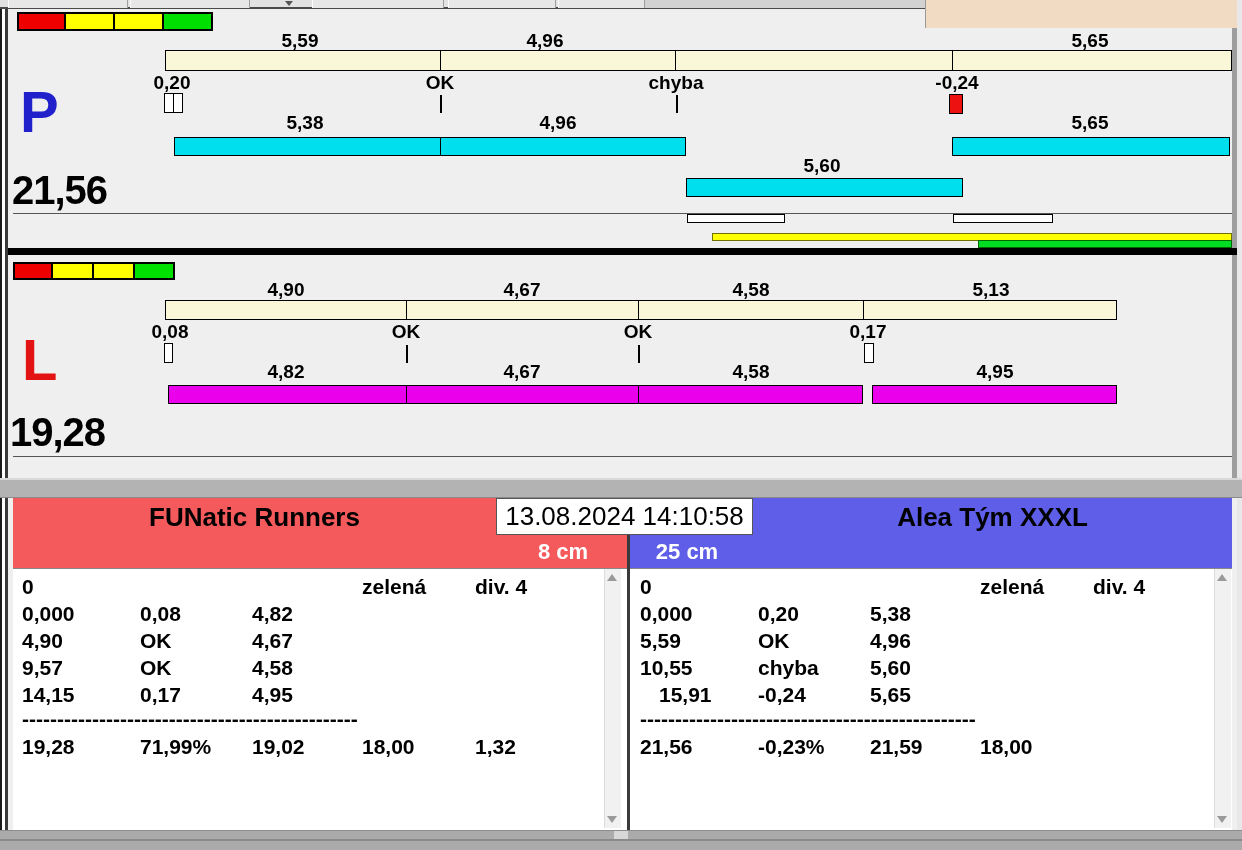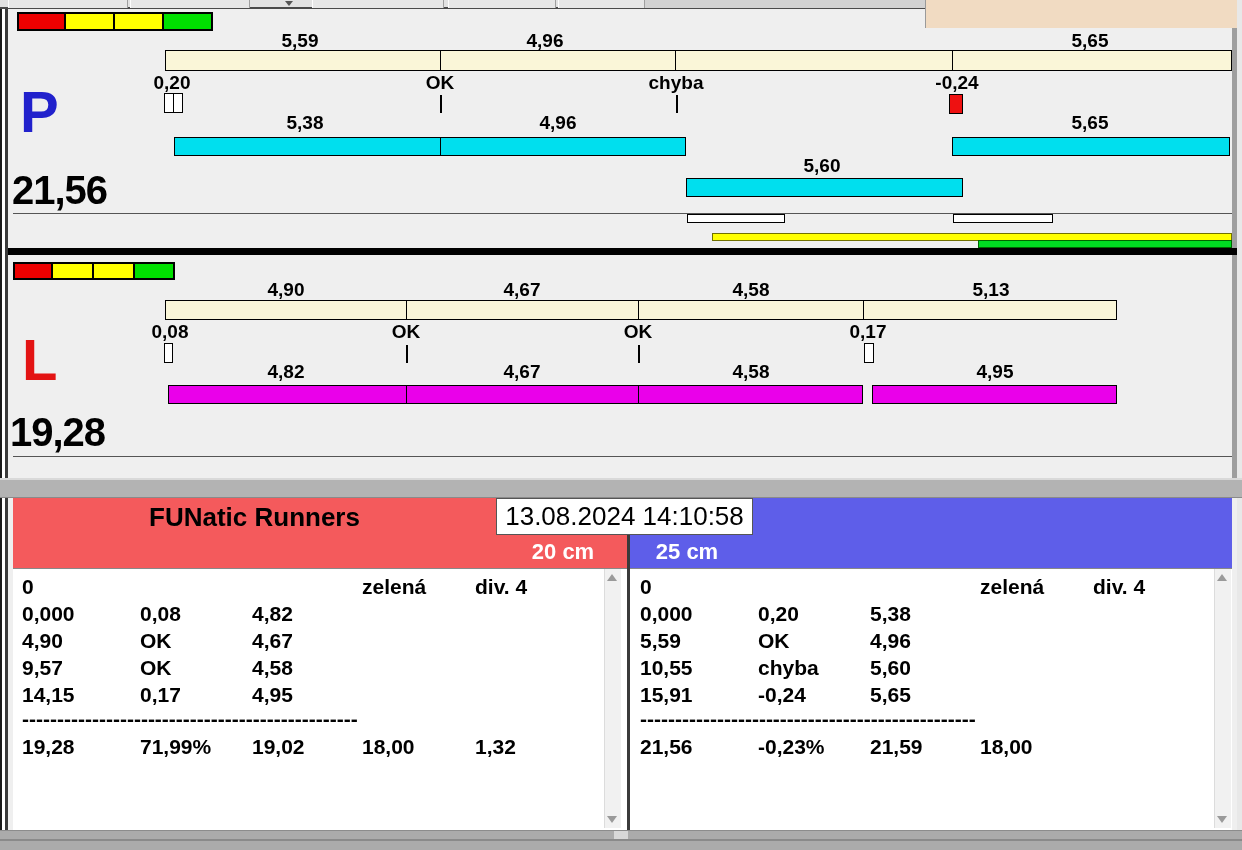--- a/index.html
+++ b/index.html
@@ -167,22 +167,23 @@
     <div class="hline" style="left:13px;top:456px;width:1219px;"></div>
   </div>
 
   <div class="abs" style="left:0;top:478px;width:1242px;height:20px;background:#b3b3b3;border-top:2px solid #d9d9d9;border-bottom:1px solid #8a8a8a;"></div>
 
   <div class="abs" style="left:13px;top:498px;width:614px;height:70px;background:#f45a5c;"></div>
   <div class="abs" style="left:630px;top:498px;width:602px;height:70px;background:#5e5ee9;"></div>
   <div class="abs" style="left:627px;top:498px;width:3px;height:332px;background:#3a3a3a;"></div>
 
   <span class="team-title" style="left:13px;top:503px;width:483px;">FUNatic Runners</span>
-  <span class="hh" style="left:563px;top:539px;">20 cm</span>
-
+  <span class="hh" style="left:563px;top:539px;">8 cm</span>
+
+  <span class="team-title" style="left:753px;top:503px;width:479px;">Alea Tým XXXL</span>
   <span class="hh" style="left:687px;top:539px;">25 cm</span>
 
   <div class="abs" style="left:496px;top:498px;width:257px;height:37px;background:#fff;border:1px solid #555;text-align:center;line-height:35px;font-size:26px;">
     <span>13.08.2024 14:10:58</span>
   </div>
 
   <div class="abs" style="left:13px;top:568px;width:614px;height:262px;background:#fff;border-top:1px solid #888;"></div>
 
   <div class="abs" style="left:630px;top:568px;width:602px;height:262px;background:#fff;border-top:1px solid #888;"></div>
 
@@ -217,21 +218,21 @@
 
   <span class="cell" style="left:640px;top:603px;">0,000</span>
   <span class="cell" style="left:758px;top:603px;">0,20</span>
   <span class="cell" style="left:870px;top:603px;">5,38</span>
   <span class="cell" style="left:640px;top:630px;">5,59</span>
   <span class="cell" style="left:758px;top:630px;">OK</span>
   <span class="cell" style="left:870px;top:630px;">4,96</span>
   <span class="cell" style="left:640px;top:657px;">10,55</span>
   <span class="cell" style="left:758px;top:657px;">chyba</span>
   <span class="cell" style="left:870px;top:657px;">5,60</span>
-  <span class="cell" style="left:640px;top:684px;">15,91</span>
+  <span class="cell" style="left:659px;top:684px;">15,91</span>
   <span class="cell" style="left:758px;top:684px;">-0,24</span>
   <span class="cell" style="left:870px;top:684px;">5,65</span>
 
   <span class="cell" style="left:640px;top:708px;">------------------------------------------------</span>
 
   <span class="cell" style="left:640px;top:736px;">21,56</span>
   <span class="cell" style="left:758px;top:736px;">-0,23%</span>
   <span class="cell" style="left:870px;top:736px;">21,59</span>
   <span class="cell" style="left:980px;top:736px;">18,00</span>
 

